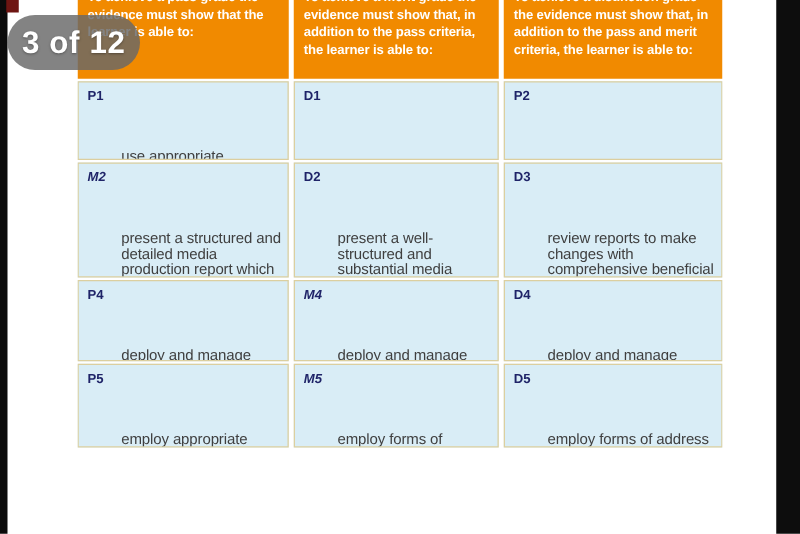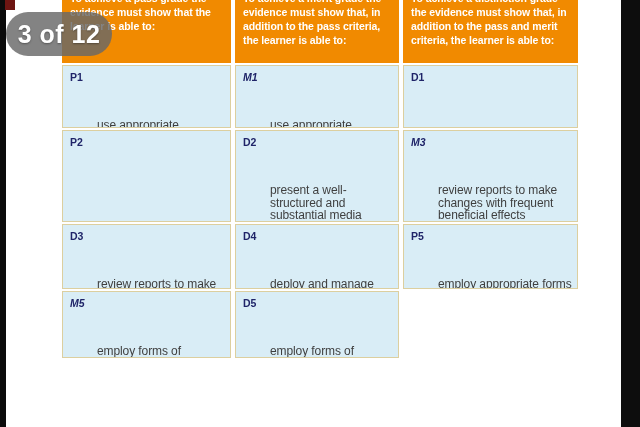--- a/index.html
+++ b/index.html
@@ -83,57 +83,64 @@
     <span class="htext">To achieve a distinction grade the evidence must show that, in addition to the pass and merit criteria, the learner is able to:</span>
   </div>
 
   <div class="cell col-p">
     <span class="cid">P1</span>
     <span class="cbody">
         <span class="ctext">use appropriate techniques to extract relevant information from written sources</span>
         <span class="ctag"></span>
       </span>
   </div>
-  <div class="cell col-m">
-    <span class="cid">M1</span>
-    <span class="cbody">
-        <span class="ctext">use appropriate techniques to extract information from written sources with some precision</span>
-        <span class="ctag"></span>
-      </span>
-  </div>
   <div class="cell col-d">
     <span class="cid">D1</span>
   </div>
 
   <div class="cell col-p">
     <span class="cid">P2</span>
+  </div>
+  <div class="cell col-m">
+    <span class="cid">M2</span>
+    <span class="cbody">
+        <span class="ctext">present a structured and detailed media production report which conveys information and explains conclusions with clarity</span>
+        <span class="ctag"></span>
+      </span>
   </div>
   <div class="cell col-d">
     <span class="cid">D2</span>
     <span class="cbody">
         <span class="ctext">present a well-structured and substantial media production report which conveys information with precise exemplification and justifies conclusions with supporting arguments</span>
         <span class="ctag"></span>
       </span>
   </div>
 
-  <div class="cell col-m">
-    <span class="cid">M3</span>
-    <span class="cbody">
-        <span class="ctext">review reports to make changes with frequent beneficial effects</span>
-        <span class="ctag"></span>
-      </span>
-  </div>
   <div class="cell col-d">
     <span class="cid">D3</span>
     <span class="cbody">
         <span class="ctext">review reports to make changes with comprehensive beneficial effects</span>
         <span class="ctag"></span>
       </span>
   </div>
 
+  <div class="cell col-p">
+    <span class="cid">P4</span>
+    <span class="cbody">
+        <span class="ctext">deploy and manage appropriate technology to pitch a media production proposal</span>
+        <span class="ctag">[SM]</span>
+      </span>
+  </div>
+  <div class="cell col-m">
+    <span class="cid">M4</span>
+    <span class="cbody">
+        <span class="ctext">deploy and manage technology to pitch a media production proposal effectively and with some imagination</span>
+        <span class="ctag"></span>
+      </span>
+  </div>
   <div class="cell col-d">
     <span class="cid">D4</span>
     <span class="cbody">
         <span class="ctext">deploy and manage technology to pitch a media production proposal with creativity and flair and to near-professional standards</span>
         <span class="ctag"></span>
       </span>
   </div>
 
   <div class="cell col-p">
     <span class="cid">P5</span>

